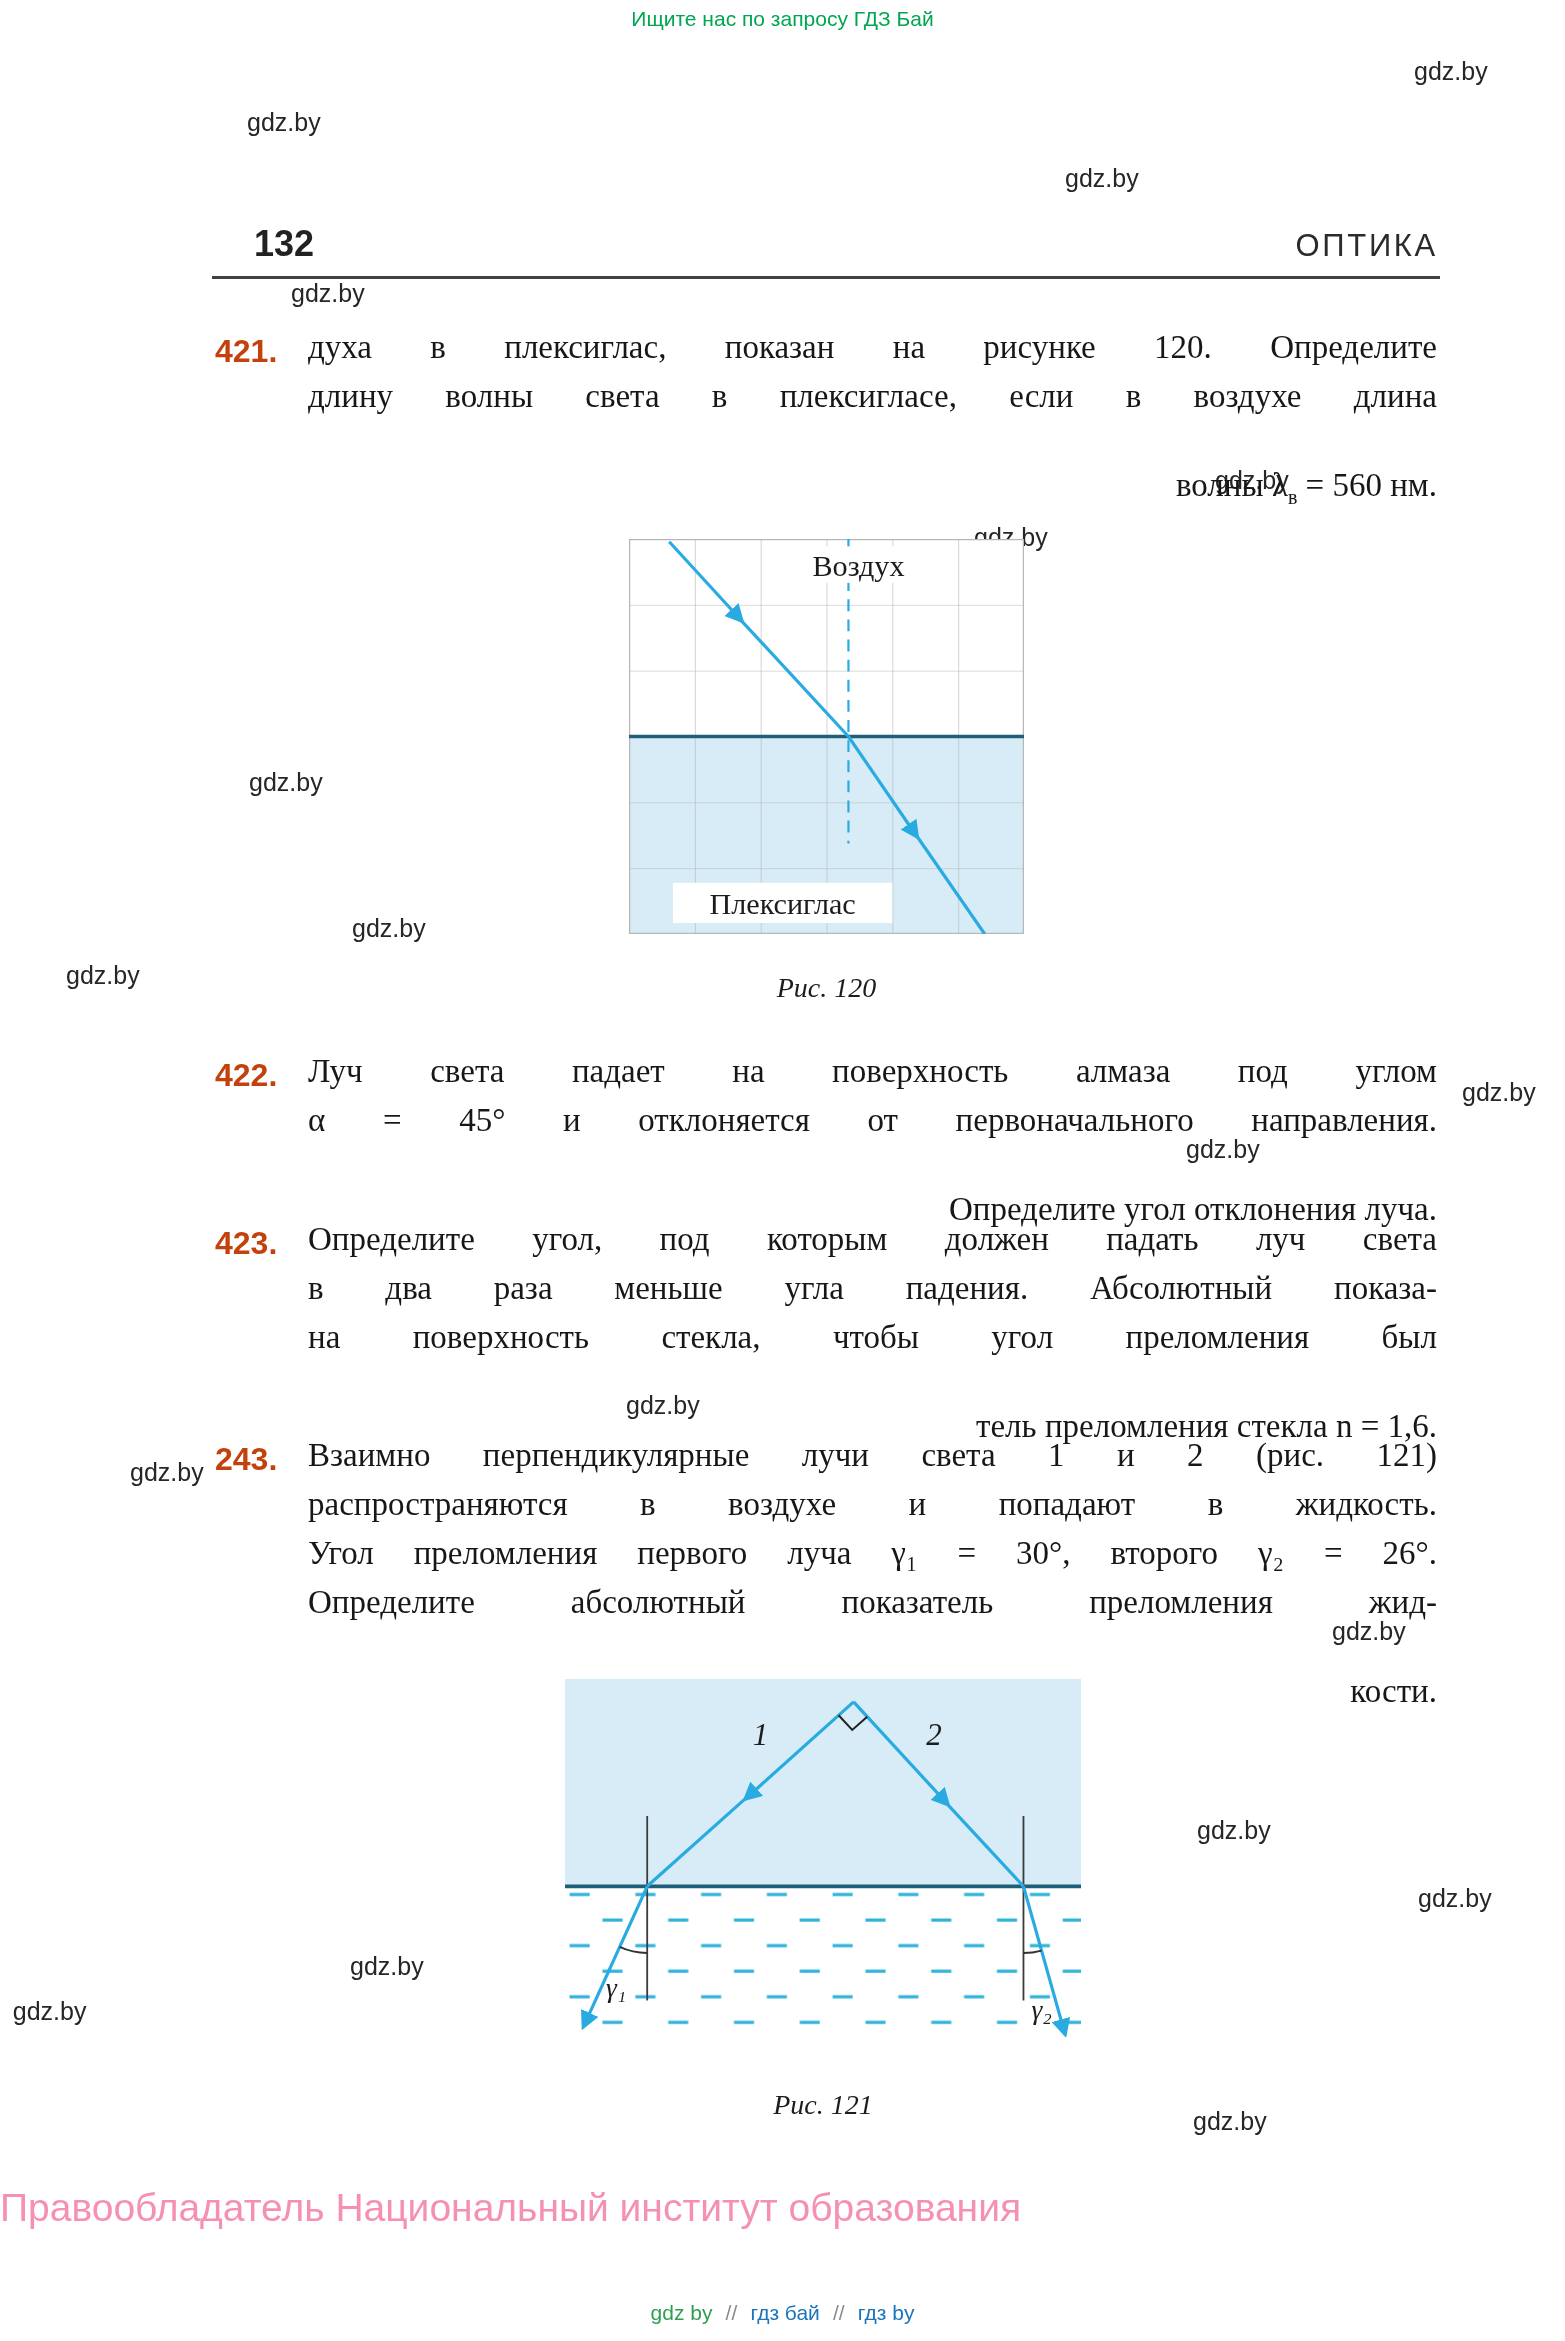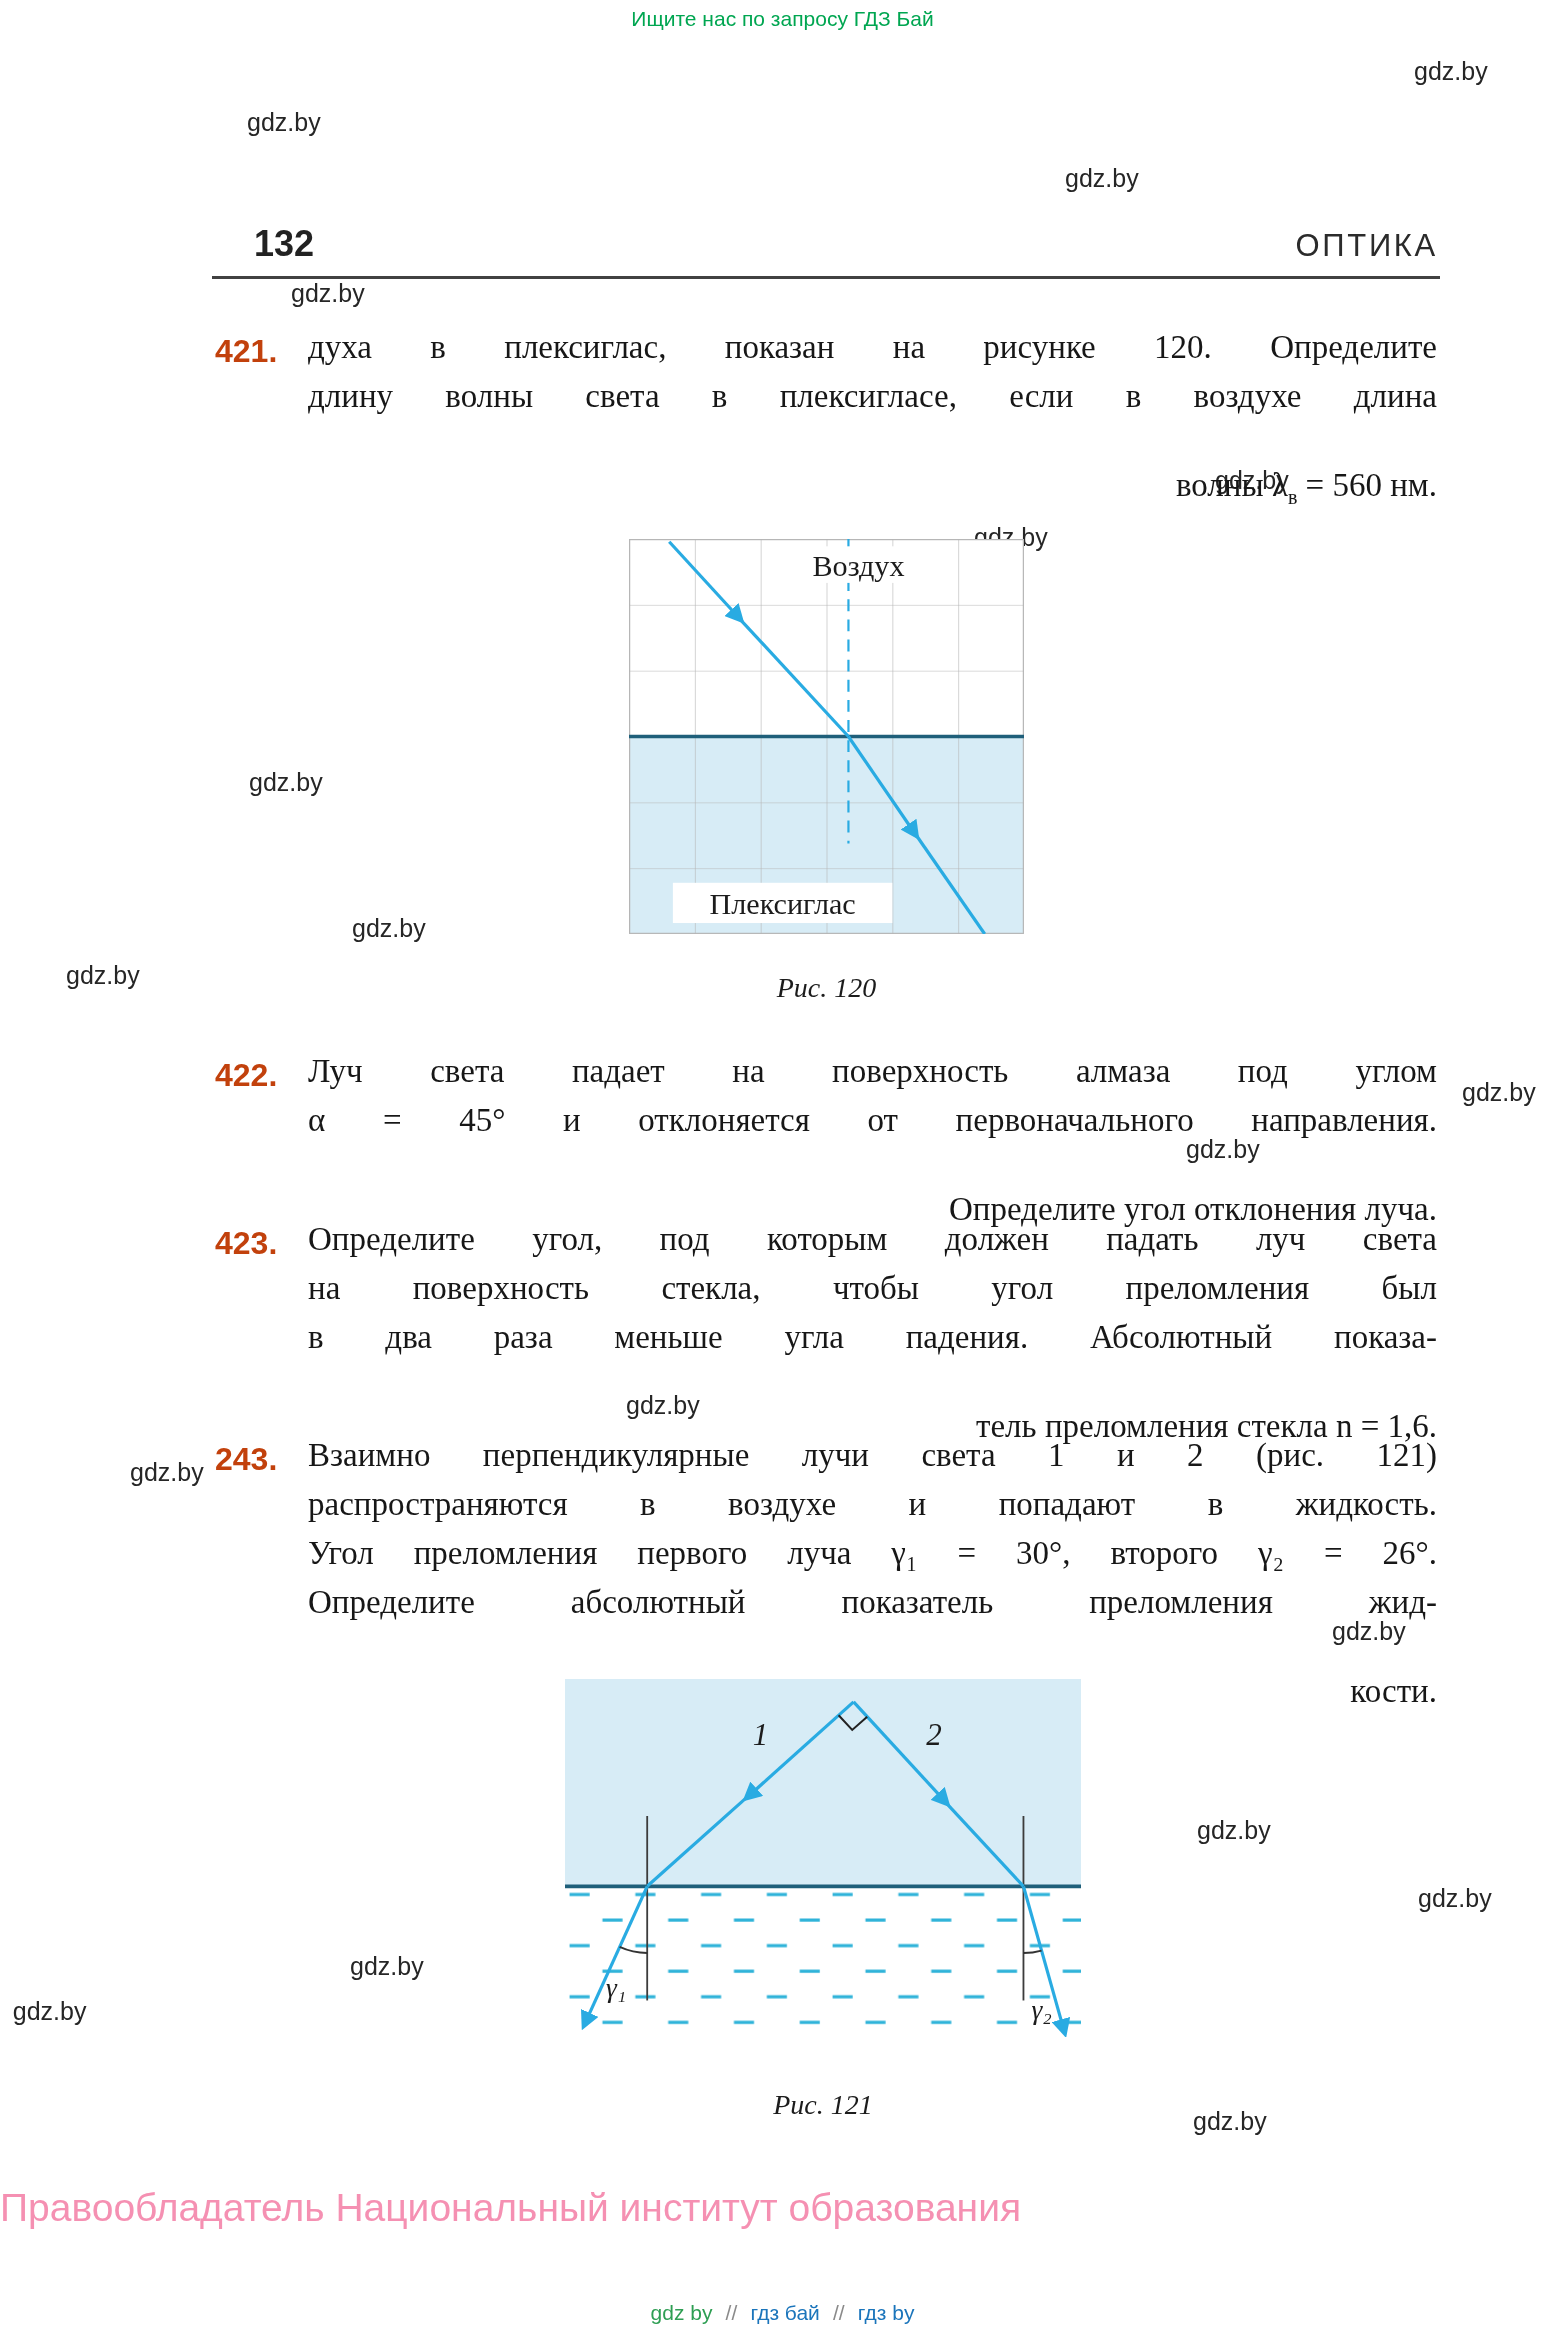--- a/index.html
+++ b/index.html
@@ -107,22 +107,22 @@
       <div class="jline">Луч света падает на поверхность алмаза под углом</div>
       <div class="jline">α = 45° и отклоняется от первоначального направления.</div>
       <div class="lline">Определите угол отклонения луча.</div>
     </div>
   </div>
 
   <div class="prob" style="top:1215px">
     <span class="pnum">423.</span>
     <div class="ptext">
       <div class="jline">Определите угол, под которым должен падать луч света</div>
+      <div class="jline">в два раза меньше угла падения. Абсолютный показа-</div>
       <div class="jline">на поверхность стекла, чтобы угол преломления был</div>
-      <div class="jline">в два раза меньше угла падения. Абсолютный показа-</div>
       <div class="lline">тель преломления стекла n = 1,6.</div>
     </div>
   </div>
 
   <div class="prob" style="top:1431px">
     <span class="pnum">243.</span>
     <div class="ptext">
       <div class="jline">Взаимно перпендикулярные лучи света 1 и 2 (рис. 121)</div>
       <div class="jline">распространяются в воздухе и попадают в жидкость.</div>
       <div class="jline">Угол преломления первого луча γ₁ = 30°, второго γ₂ = 26°.</div>

